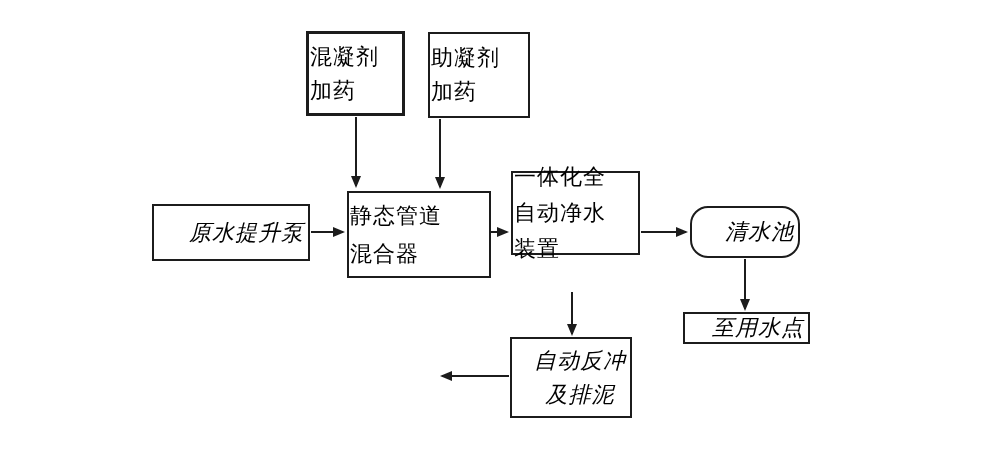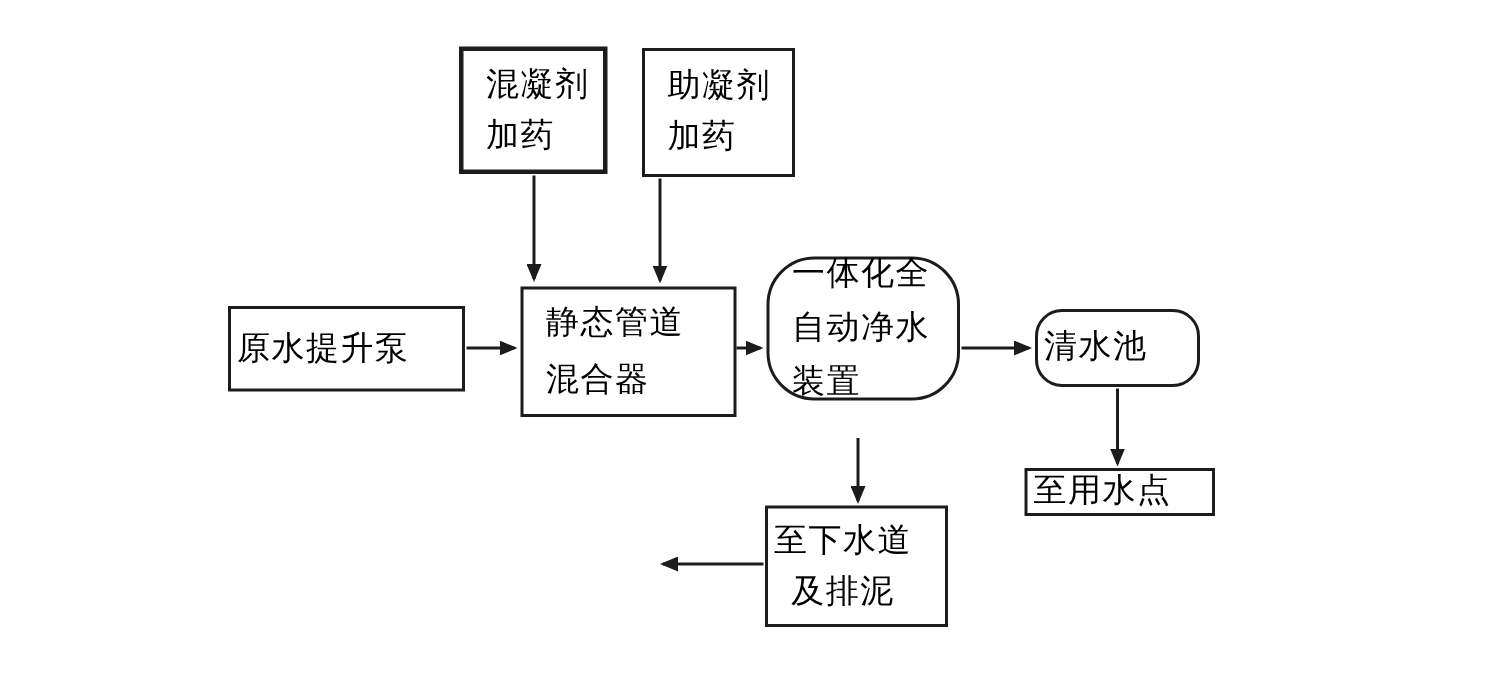--- a/index.html
+++ b/index.html
@@ -34,34 +34,35 @@
     color: #000000;
     font-size: 22px;
     line-height: 34px;
   }
   .node .node-label {
     white-space: pre-line;
     letter-spacing: 1px;
   }
   .node.align-left {
     align-items: flex-start;
-    padding-left: 15px;
+    padding-left: 1px;
     padding-right: 6px;
   }
   .node.align-center {
-    align-items: flex-start;
+    align-items: flex-end;
     text-align: center;
     padding: 0 4px;
+    font-style: italic;
   }
   
   .n-coagulant       { left: 306px; top: 31px;  width: 99px;  height: 85px;  border-width: 3px; }
   .n-coagulant-aid   { left: 428px; top: 32px;  width: 102px; height: 86px; }
   .n-raw-pump        { left: 152px; top: 204px; width: 158px; height: 57px; }
   .n-static-mixer    { left: 347px; top: 191px; width: 144px; height: 87px; line-height: 38px; }
-  .n-purifier        { left: 511px; top: 171px; width: 129px; height: 96px; line-height: 36px; border-radius: 32px; }
+  .n-purifier        { left: 511px; top: 171px; width: 129px; height: 84px; line-height: 36px; }
   .n-clear-tank      { left: 690px; top: 206px; width: 110px; height: 52px; border-radius: 18px; }
   .n-use-point       { left: 683px; top: 312px; width: 127px; height: 32px; }
   .n-backwash        { left: 510px; top: 337px; width: 122px; height: 81px; }
   .n-sewer           { left: 312px; top: 336px; width: 126px; height: 87px; }
 </style>
 </head>
 <body>
 
 <div class="canvas">
 
@@ -108,18 +109,18 @@
 
   <div class="node align-center n-clear-tank">
     <span class="node-label">清水池</span>
   </div>
 
   <div class="node align-center n-use-point">
     <span class="node-label">至用水点</span>
   </div>
 
   <div class="node align-center n-backwash">
-    <span class="node-label">至下水道
+    <span class="node-label">自动反冲
 及排泥</span>
   </div>
 
 
 </div>
 
 </body></html>

